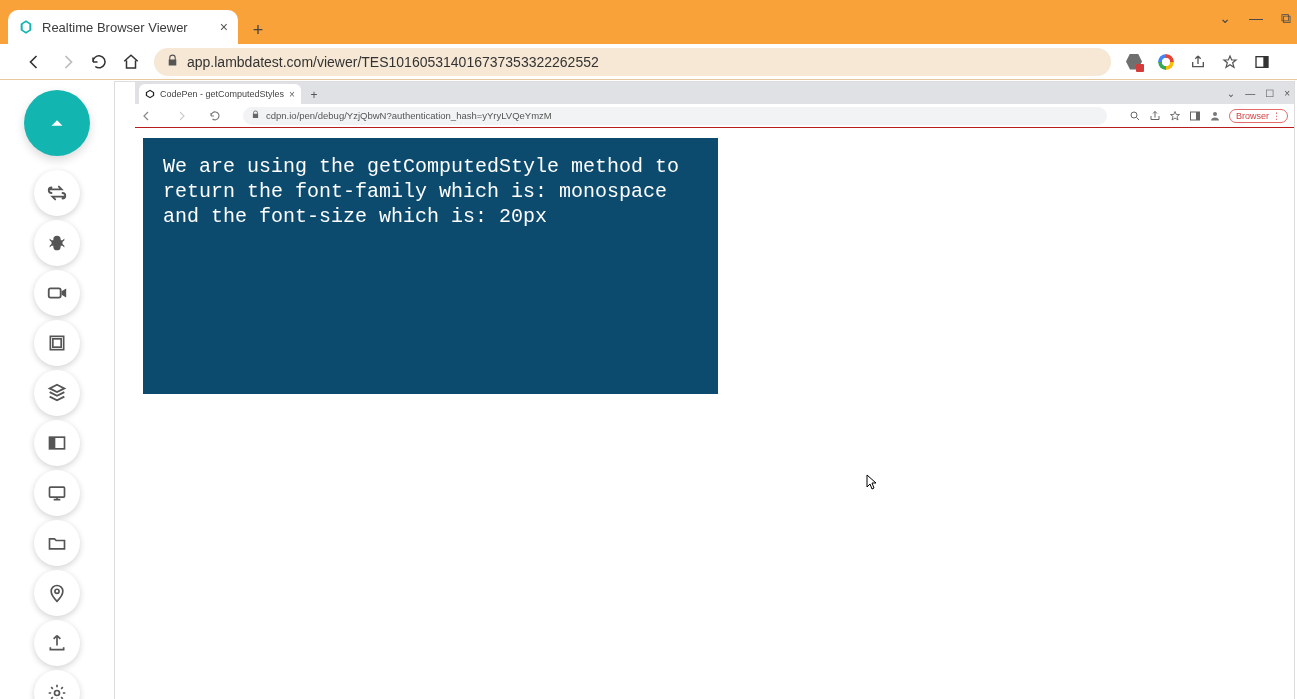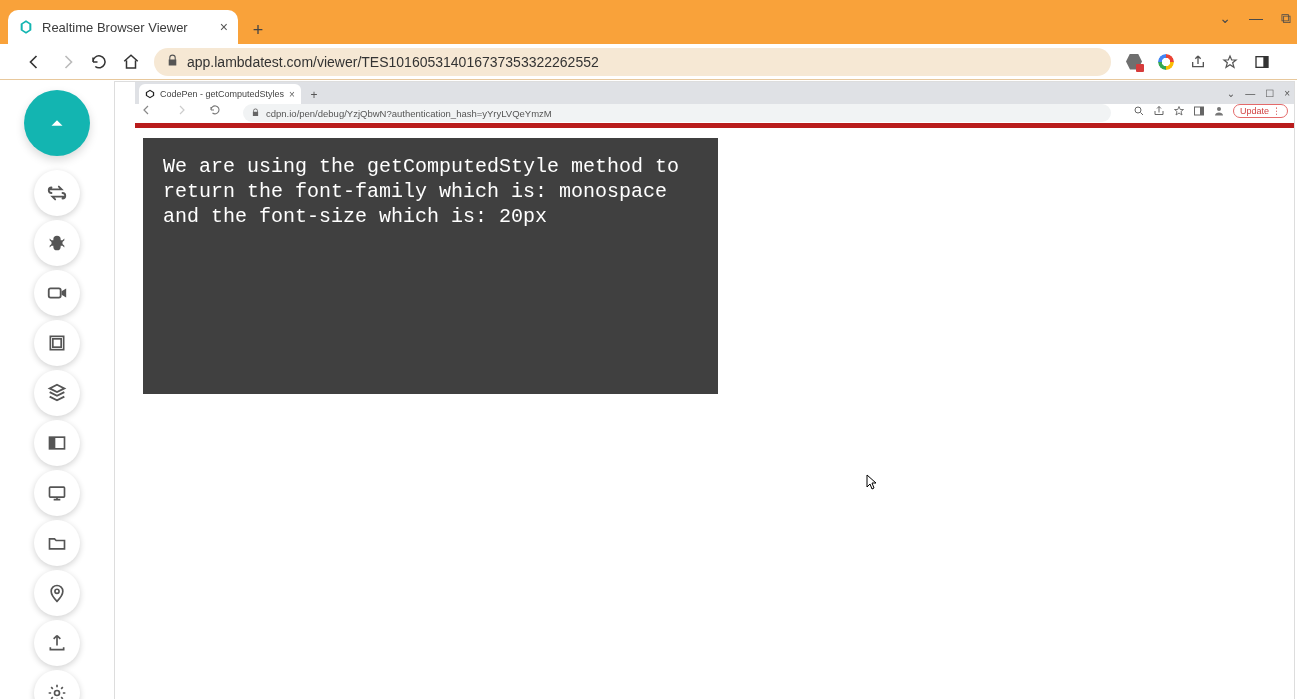--- a/index.html
+++ b/index.html
@@ -137,22 +137,22 @@
   .inner-tab .x { font-size:10px; color:#666; cursor:pointer; }
   .inner-newtab { width:18px; height:18px; display:flex; align-items:center; justify-content:center; font-size:12px; color:#555; cursor:pointer; margin-left:4px; }
   .inner-winctrl {
     position:absolute; right:4px; top:0; height:22px; display:flex; align-items:center; gap:10px; color:#555;
   }
   .inner-winctrl span { font-size:10px; cursor:pointer; }
 
   .inner-toolbar {
     height:24px;
     background:#fff;
-    border-bottom:5px solid #b91c1c;
-    display:flex; align-items:flex-start;
+    border-bottom:1px solid #b91c1c;
+    display:flex; align-items:center;
     padding:0 6px;
     gap:22px;
   }
   .inner-nav { width:12px; height:12px; display:flex; align-items:center; justify-content:center; color:#888; cursor:pointer; }
   .inner-omni {
     flex:1;
     height:18px;
     background:#f1f3f4;
     border-radius:10px;
     display:flex; align-items:center;
@@ -176,21 +176,21 @@
   .inner-content {
     flex:1;
     background:#fff;
     position:relative;
   }
   .purple-box {
     position:absolute;
     left:8px; top:10px;
     width:575px;
     height:256px;
-    background:#404040;
+    background:#0c4a6e;
     padding:16px 20px;
   }
   .purple-box p {
     font-family: Menlo, Consolas, "Courier New", monospace;
     font-size:20px;
     color:#fff;
     line-height:1.25;
   }
 
   .cursor-arrow {
@@ -431,21 +431,21 @@
               <rect x="14" y="4" width="7" height="16" fill="#666"></rect>
             </svg>
         </span>
         <span class="ic">
           <svg viewBox="0 0 24 24" width="12" height="12">
               <circle cx="12" cy="8" r="4" fill="#777"></circle>
               <path fill="#777" d="M4 21c0-4 4-6 8-6s8 2 8 6z"></path>
             </svg>
         </span>
         <span class="update-pill">
-          <span>Update</span>
+          <span>Browser</span>
           <span>⋮</span>
         </span>
       </div>
     </div>
 
     <div class="inner-content">
       <div class="purple-box">
         <p>We are using the getComputedStyle method to return the font-family which is: monospace and the font-size which is: 20px</p>
       </div>
 

